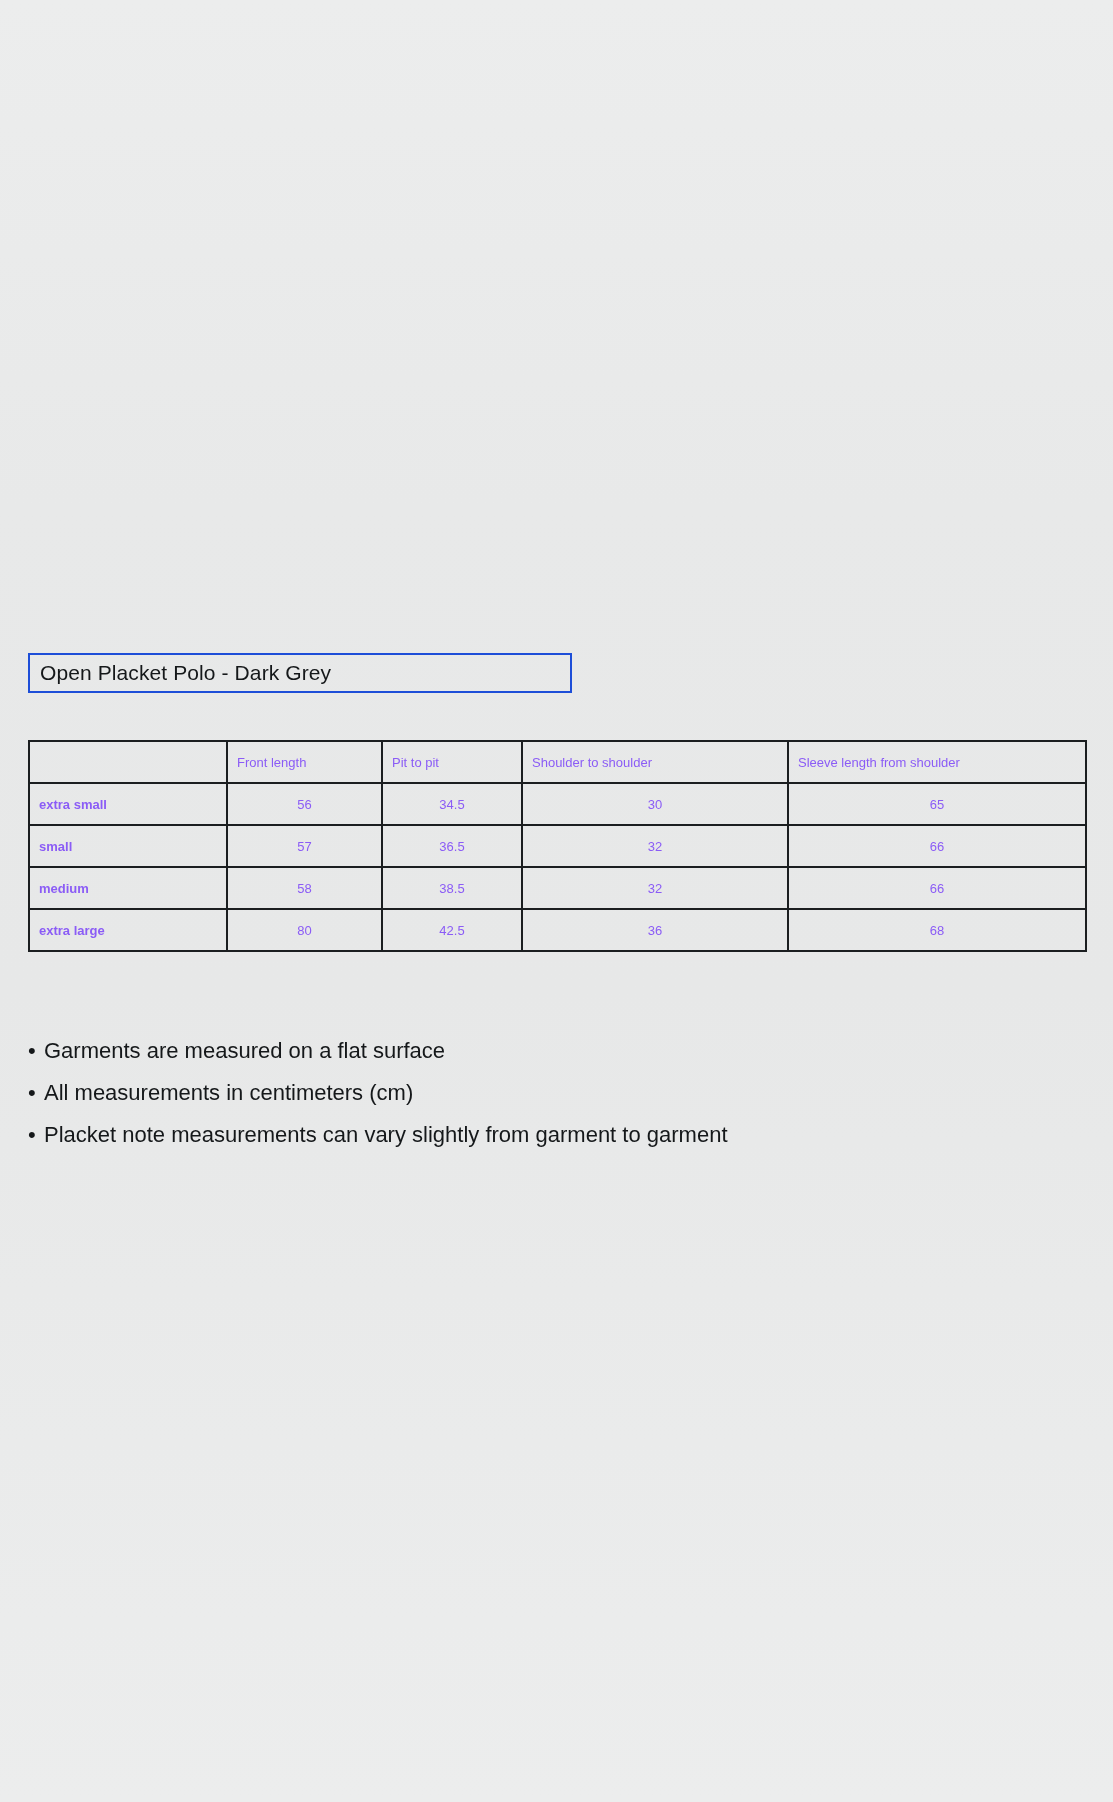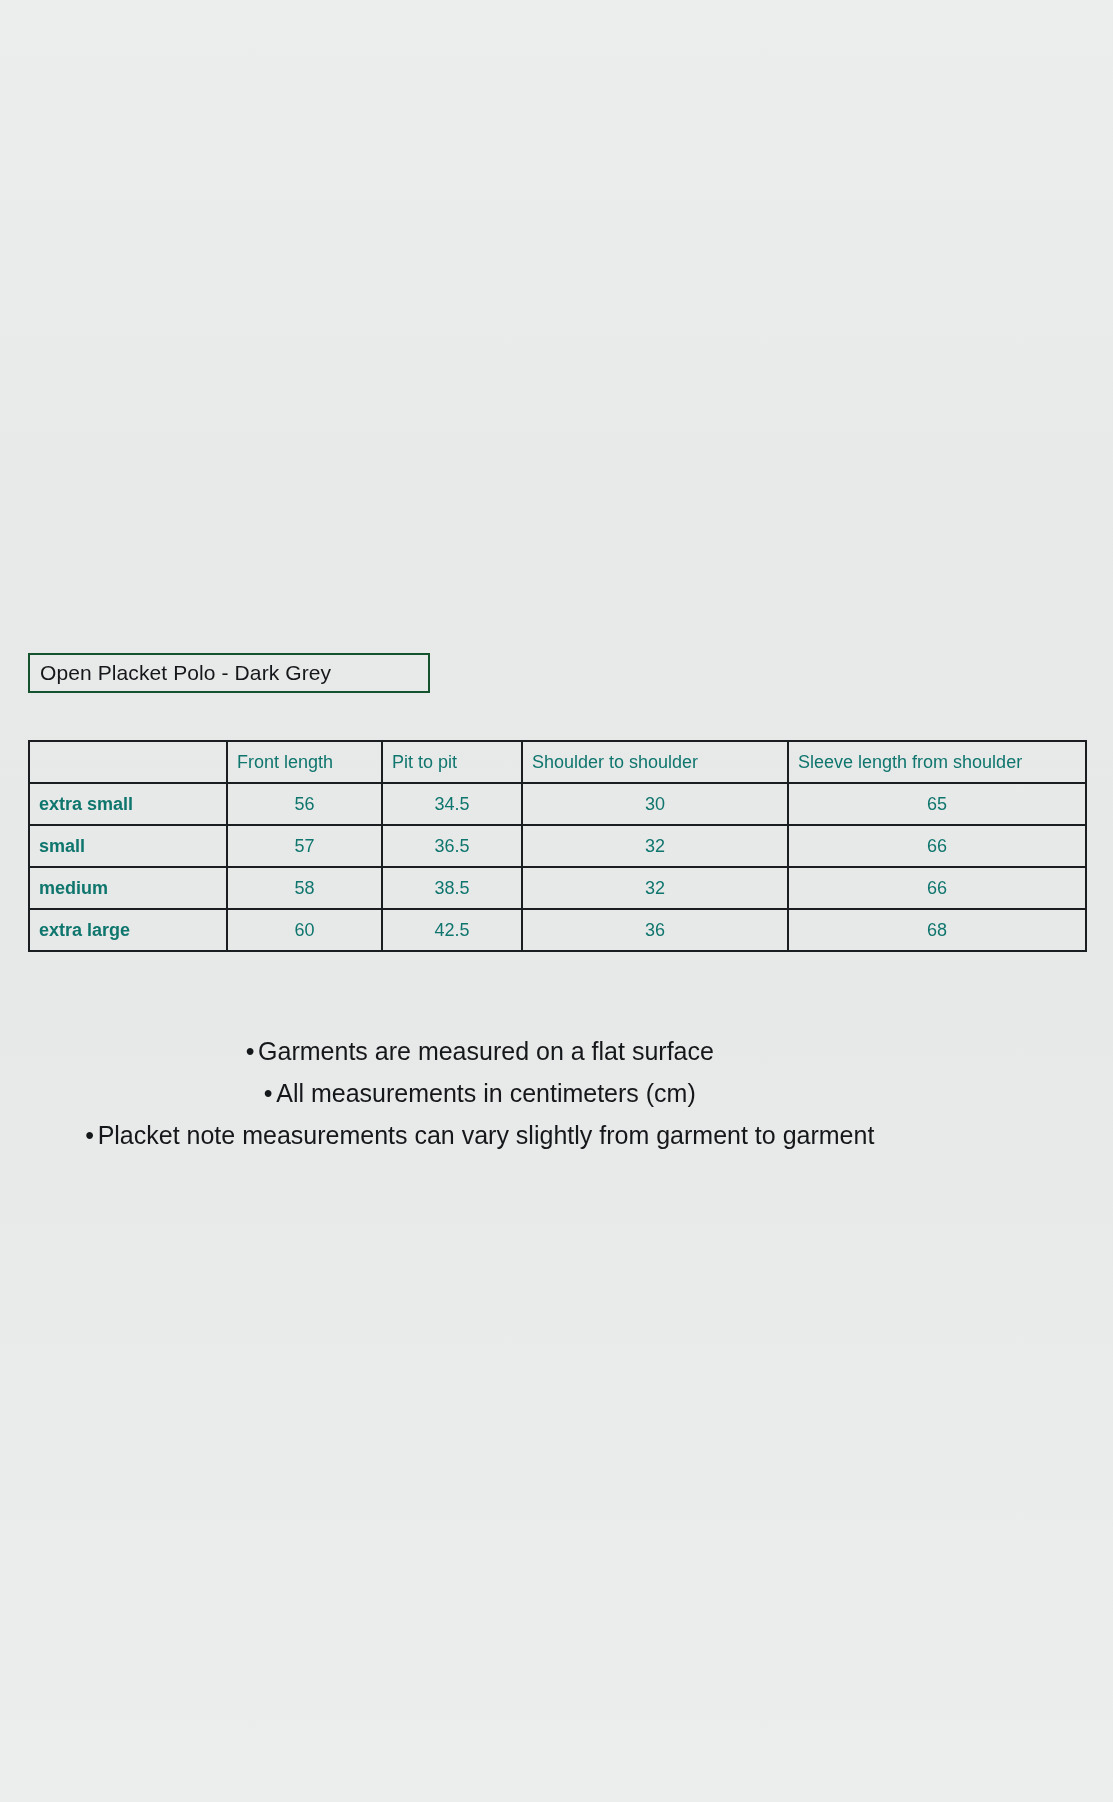--- a/index.html
+++ b/index.html
@@ -26,23 +26,23 @@
     position: absolute;
     left: 0; top: 0;
     width: 1113px;
     height: 1802px;
   }
 
   .title-box {
     position: absolute;
     left: 28px;
     top: 653px;
-    width: 402px;
+    width: 544px;
     height: 40px;
-    border: 2px solid #14532d;
+    border: 2px solid #1d4ed8;
     background: transparent;
     box-sizing: border-box;
     display: flex;
     align-items: center;
     padding-left: 10px;
   }
   .title-box .title-text {
     font-size: 21px;
     letter-spacing: 0.1px;
     color: #15181a;
@@ -53,22 +53,22 @@
     position: absolute;
     left: 28px;
     top: 740px;
     width: 1057px;
     border-collapse: collapse;
     table-layout: fixed;
   }
   table.size-table td, table.size-table th {
     border: 2px solid #1b1e20;
     font-weight: normal;
-    font-size: 18px;
-    color: #0f766e;
+    font-size: 13px;
+    color: #8b5cf6;
     height: 42px;
     padding: 0 9px;
     box-sizing: border-box;
     background: transparent;
   }
   col.c-label { width: 198px; }
   col.c-front { width: 155px; }
   col.c-pit   { width: 140px; }
   col.c-sh    { width: 266px; }
   col.c-sl    { width: 298px; }
@@ -89,25 +89,24 @@
     vertical-align: middle;
   }
 
   .notes {
     position: absolute;
     left: 28px;
     top: 1030px;
     width: 900px;
   }
   .note-line {
-    font-size: 25px;
+    font-size: 22px;
     line-height: 42px;
     color: #15181a;
     white-space: nowrap;
-    text-align: center;
   }
   .note-bullet {
     display: inline-block;
     width: 16px;
   }
 </style>
 </head>
 <body>
 
 <div class="bg-wash"></div>
@@ -152,21 +151,21 @@
       </tr>
       <tr>
         <td class="label-cell">medium</td>
         <td class="num-cell">58</td>
         <td class="num-cell">38.5</td>
         <td class="num-cell">32</td>
         <td class="num-cell">66</td>
       </tr>
       <tr>
         <td class="label-cell">extra large</td>
-        <td class="num-cell">60</td>
+        <td class="num-cell">80</td>
         <td class="num-cell">42.5</td>
         <td class="num-cell">36</td>
         <td class="num-cell">68</td>
       </tr>
     </tbody>
   </table>
 
   <div class="notes">
     <div class="note-line">
       <span class="note-bullet">•</span><span>Garments are measured on a flat surface</span>

